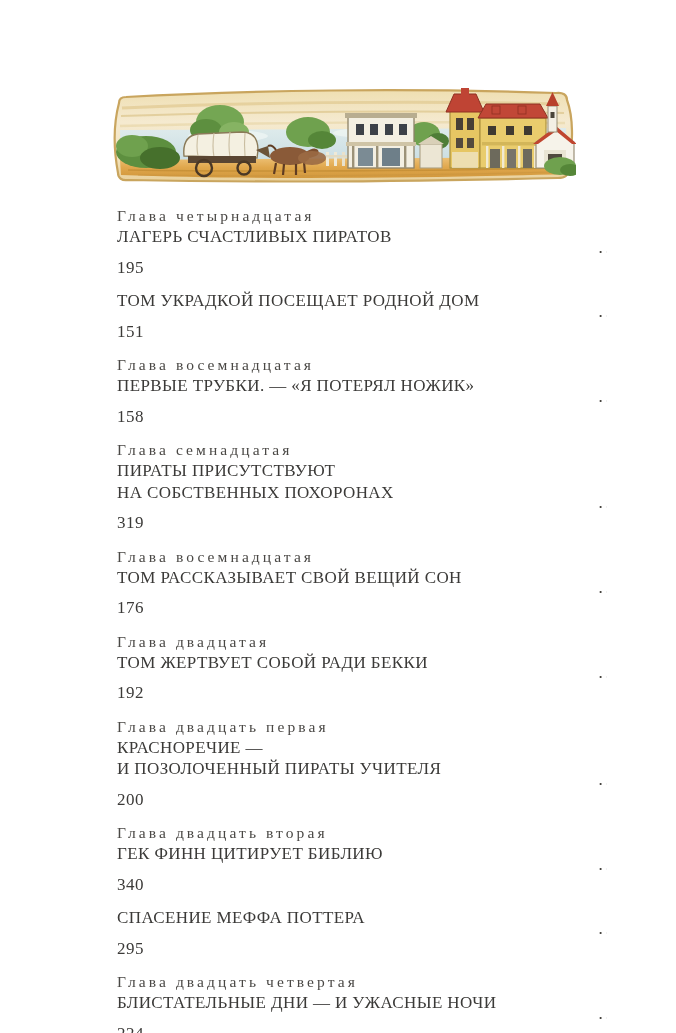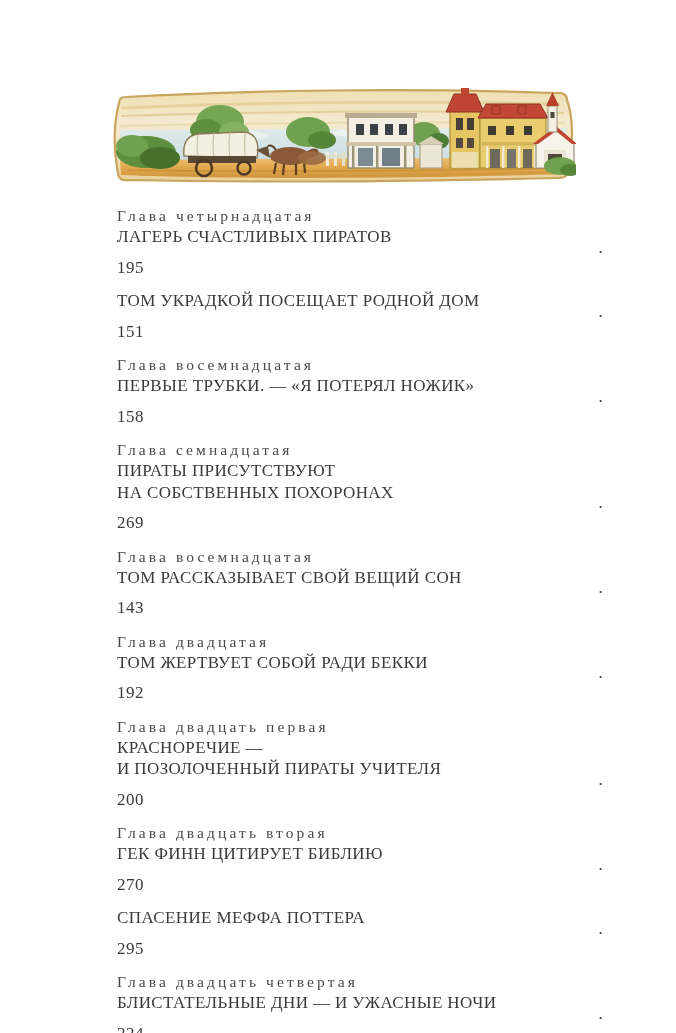--- a/index.html
+++ b/index.html
@@ -225,30 +225,30 @@
       <span class="page-num">158</span>
     </div>
   </div>
 
   <div class="entry">
     <div class="chapter-label">Глава семнадцатая</div>
     <div class="title-line">ПИРАТЫ ПРИСУТСТВУЮТ</div>
     <div class="title-row">
       <span class="title-text">НА СОБСТВЕННЫХ ПОХОРОНАХ</span>
       <span class="dots"></span>
-      <span class="page-num">269</span>
+      <span class="page-num">319</span>
     </div>
   </div>
 
   <div class="entry">
     <div class="chapter-label">Глава восемнадцатая</div>
     <div class="title-row">
       <span class="title-text">ТОМ РАССКАЗЫВАЕТ СВОЙ ВЕЩИЙ СОН</span>
       <span class="dots"></span>
-      <span class="page-num">143</span>
+      <span class="page-num">176</span>
     </div>
   </div>
 
 
   <div class="entry">
     <div class="chapter-label">Глава двадцатая</div>
     <div class="title-row">
       <span class="title-text">ТОМ ЖЕРТВУЕТ СОБОЙ РАДИ БЕККИ</span>
       <span class="dots"></span>
       <span class="page-num">192</span>
@@ -263,21 +263,21 @@
       <span class="dots"></span>
       <span class="page-num">200</span>
     </div>
   </div>
 
   <div class="entry">
     <div class="chapter-label">Глава двадцать вторая</div>
     <div class="title-row">
       <span class="title-text">ГЕК ФИНН ЦИТИРУЕТ БИБЛИЮ</span>
       <span class="dots"></span>
-      <span class="page-num">270</span>
+      <span class="page-num">340</span>
     </div>
   </div>
 
   <div class="entry">
     <div class="title-row">
       <span class="title-text">СПАСЕНИЕ МЕФФА ПОТТЕРА</span>
       <span class="dots"></span>
       <span class="page-num">295</span>
     </div>
   </div>

